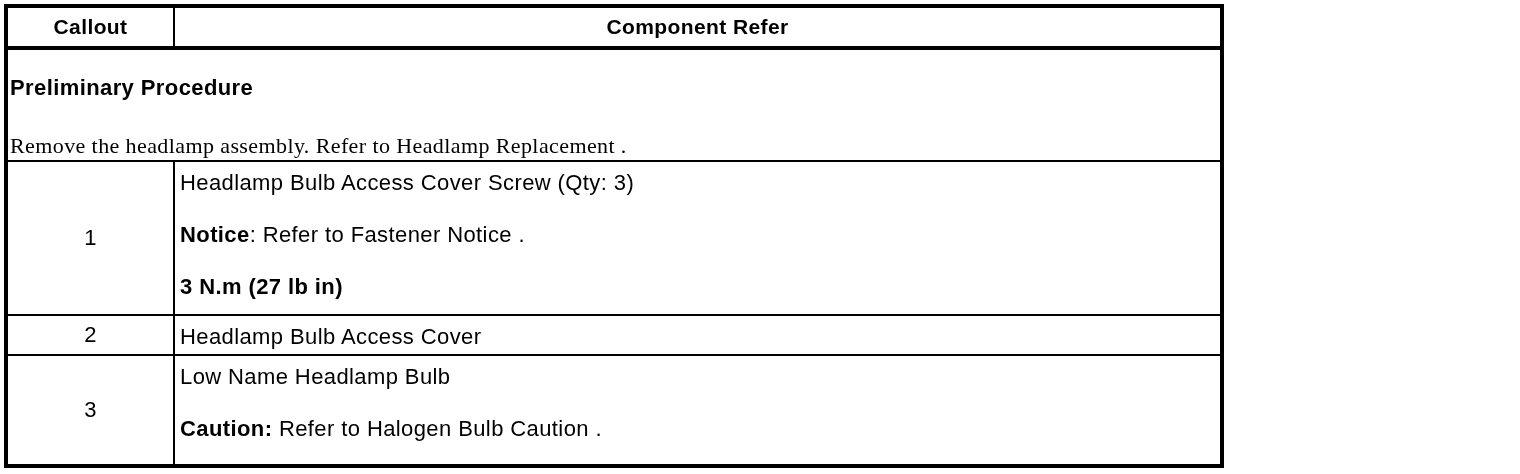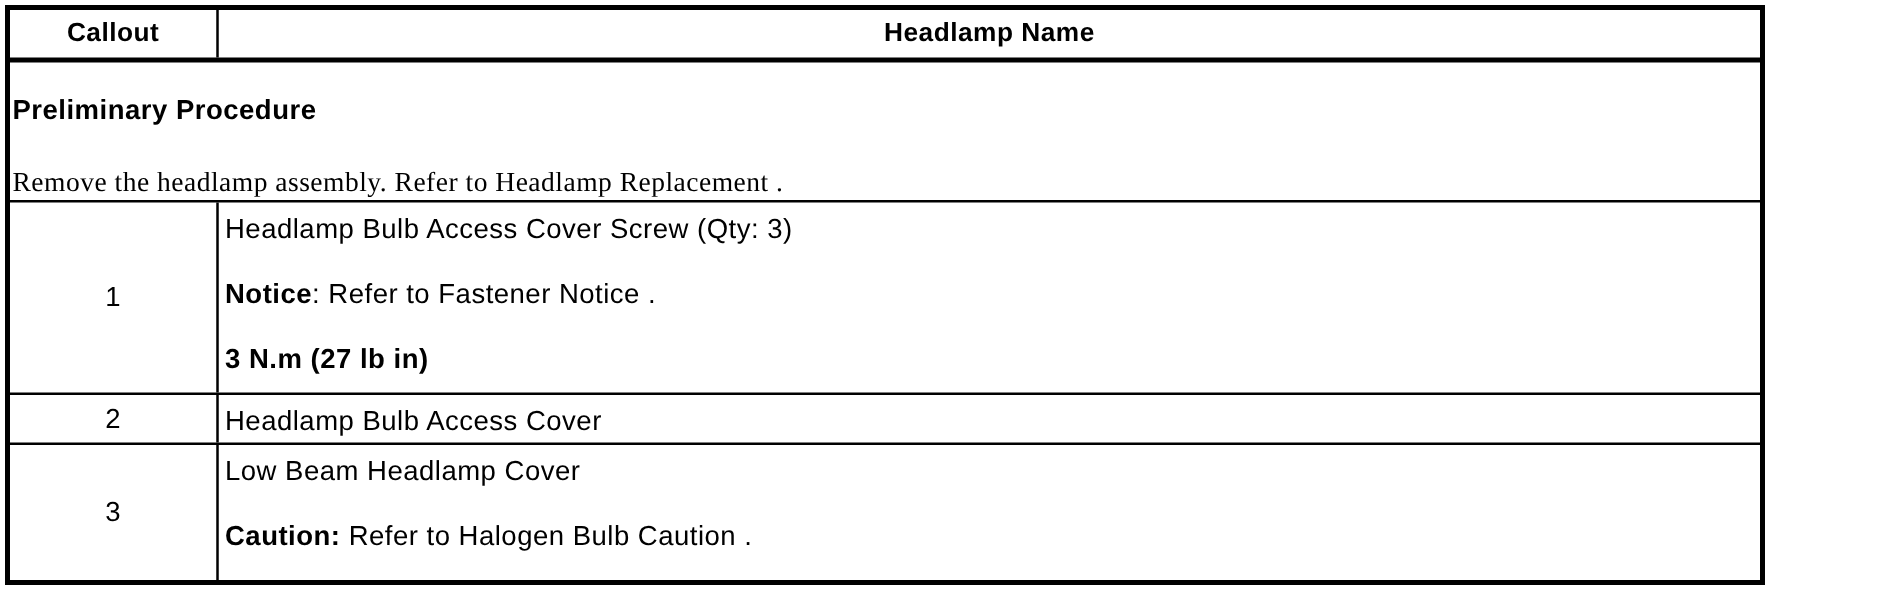--- a/index.html
+++ b/index.html
@@ -7,21 +7,21 @@
   body {
     width: 1520px; height: 474px;
     font-family: "Liberation Sans", "DejaVu Sans", sans-serif;
     color: #000;
     overflow: hidden;
   }
   .page { position: relative; width: 1520px; height: 474px; background: #fff; }
 
   .svc-table {
     position: absolute; left: 4px; top: 4px;
-    width: 1408px; height: 464px;
+    width: 1220px; height: 464px;
     border: 4px solid #000;
     background: #fff;
     display: flex; flex-direction: column;
   }
 
   
   .header-row { display: flex; height: 42px; flex: none; border-bottom: 4px solid #000; }
   .header-cell {
     display: flex; align-items: center; justify-content: center;
     font-weight: bold; font-size: 21px; letter-spacing: 0.4px;
@@ -62,21 +62,21 @@
   .bold { font-weight: bold; }
 </style>
 </head>
 <body>
 
 <div class="page">
   <div class="svc-table">
 
     <div class="header-row">
       <div class="header-cell callout-col">Callout</div>
-      <div class="header-cell comp-col">Headlamp Name</div>
+      <div class="header-cell comp-col">Component Refer</div>
     </div>
 
     <div class="prelim-row">
       <p class="prelim-title">Preliminary Procedure</p>
       <p class="prelim-body">Remove the headlamp assembly. Refer to Headlamp Replacement .</p>
     </div>
 
     <div class="body-rows" id="body-rows">
         <div class="body-row">
           <div class="callout-cell">1</div>
@@ -88,20 +88,20 @@
         </div>
         <div class="body-row">
           <div class="callout-cell">2</div>
           <div class="comp-cell">
             <p><span>Headlamp Bulb Access Cover</span></p>
           </div>
         </div>
         <div class="body-row">
           <div class="callout-cell">3</div>
           <div class="comp-cell">
-            <p><span>Low Beam Headlamp Cover</span></p>
+            <p><span>Low Name Headlamp Bulb</span></p>
             <p class="gap"><span class="bold">Caution:</span><span> Refer to Halogen Bulb Caution .</span></p>
           </div>
         </div>
       </div>
 
   </div>
 </div>
 
 </body></html>

